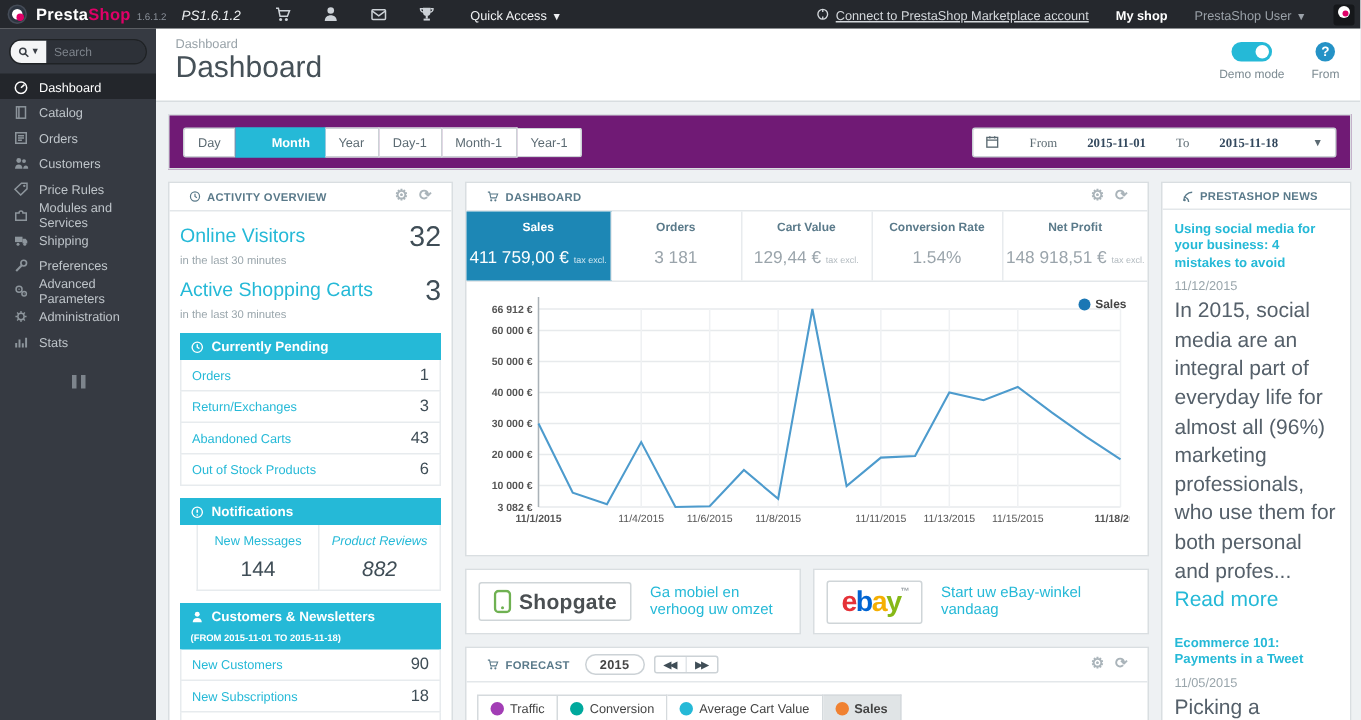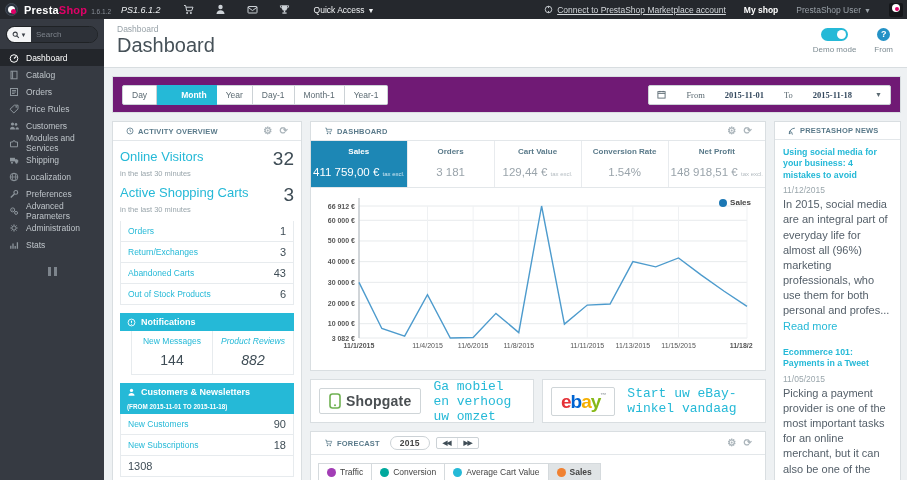--- a/index.html
+++ b/index.html
@@ -111,40 +111,40 @@
   .chart-legend { position:absolute; top:10px; right:14px; display:flex; align-items:center; gap:3px; font-size:8px; font-weight:bold; color:#444; }
   .legend-dot { width:8px; height:8px; border-radius:50%; background:#1b77b4; }
 
   
   .ads-row { display:flex; gap:8px; }
   .ad-panel { flex:1; background:#fff; border:1px solid #d9dee1; height:44px; display:flex; align-items:center; gap:12px; padding:0 8px; margin-bottom:8px; }
   .ad-logo { border:1px solid #cfd5d8; border-radius:2px; padding:4px 9px; display:flex; align-items:center; gap:5px; background:#fff; }
   .shopgate-text { font-size:14px; color:#4a4f52; font-weight:bold; letter-spacing:.2px; }
   .ebay-text { font-size:19px; font-weight:bold; letter-spacing:-1px; line-height:1; }
   .ebay-tm { font-size:6px; color:#9aa1a6; vertical-align:top; }
-  .ad-link { font-size:13px; color:#25b9d7; text-decoration:none; cursor:pointer;font-family:Liberation Mono, monospace; }
+  .ad-link { font-size:10px; color:#25b9d7; text-decoration:none; cursor:pointer; }
 
   
   .fc-header-extras { display:flex; align-items:center; gap:6px; margin-left:6px; }
   .year-pill { border:1px solid #ccd2d6; border-radius:8px; padding:1px 9px; font-size:8.5px; color:#444; font-weight:bold; background:#fff; cursor:pointer; }
   .nav-pill { border:1px solid #ccd2d6; border-radius:2px; background:#fff; display:flex; }
   .nav-pill span { padding:1px 6px; font-size:6.5px; color:#3f4d56; cursor:pointer; letter-spacing:-1px; }
   .nav-pill span + span { border-left:1px solid #e2e6e9; }
   .fc-legend { display:flex; padding:8px 7px; gap:0; }
   .fc-item { display:flex; align-items:center; gap:4px; border:1px solid #d5dadd; padding:3px 8px; font-size:8.5px; color:#444; background:#fff; cursor:pointer; }
   .fc-item + .fc-item { border-left:none; }
   .fc-item.active { background:#e0e4e6; font-weight:bold; }
   .fc-dot { width:9px; height:9px; border-radius:50%; flex:none; }
 
   
   .news-body { padding:7px 8px 9px; }
   .news-article { margin-bottom:13px; }
   .news-title { font-size:8.8px; font-weight:bold; color:#25b9d7; text-decoration:none; display:block; line-height:1.3; cursor:pointer; }
   .news-date { font-size:8.5px; color:#9aa6ac; margin:4px 0 2px; }
-  .news-excerpt { font-size:11px; color:#55606a; line-height:1.38; }
+  .news-excerpt { font-size:14px; color:#55606a; line-height:1.38; }
   .read-more { color:#25b9d7; text-decoration:none; cursor:pointer; }
   .find-more { display:block; text-align:center; font-size:8.8px; font-weight:bold; color:#25b9d7; text-decoration:none; margin-top:16px; cursor:pointer; }
 
   
   .tips-body { padding:9px 8px; }
   .ingenico { float:right; width:72px; text-align:right; margin:0 0 2px 4px; }
   .ingenico .ing-main { font-size:16px; font-weight:bold; color:#3b3b3b; letter-spacing:-.5px; line-height:1; }
   .tips-heading { font-size:9.5px; font-weight:bold; color:#474f54; line-height:1.35; }
 </style>
 </head>
@@ -220,56 +220,48 @@
   </div>
   <div class="nav-item">
     <svg width="10" height="10" viewBox="0 0 10 10">
         <rect x="1.5" y="1.5" width="7" height="7" fill="none" stroke-width="1"></rect>
         <path d="M3 3.5h4M3 5h4M3 6.5h2.6" stroke-width=".9"></path>
       </svg>
     <span>Orders</span>
   </div>
   <div class="nav-item">
     <svg width="10" height="10" viewBox="0 0 10 10">
-        <path d="M5.3 1.2H9v3.7L4.8 9 1 5.2z" fill="none" stroke-width="1"></path>
-        <circle cx="7.2" cy="2.9" r=".8" stroke="none"></circle>
-      </svg>
-    <span>Price Rules</span>
-  </div>
-  <div class="nav-item">
-    <svg width="10" height="10" viewBox="0 0 10 10">
         <circle cx="3.5" cy="3" r="1.6" stroke="none"></circle>
         <circle cx="7" cy="3.4" r="1.3" stroke="none"></circle>
         <path d="M1 8.5c0-1.8 1.1-2.8 2.5-2.8S6 6.7 6 8.5z" stroke="none"></path>
         <path d="M6.4 8.5c.1-1.4.9-2.2 1.8-2.2s1.7.8 1.7 2.2z" stroke="none"></path>
       </svg>
     <span>Customers</span>
   </div>
   <div class="nav-item">
     <svg width="10" height="10" viewBox="0 0 10 10">
+        <path d="M5.3 1.2H9v3.7L4.8 9 1 5.2z" fill="none" stroke-width="1"></path>
+        <circle cx="7.2" cy="2.9" r=".8" stroke="none"></circle>
+      </svg>
+    <span>Price Rules</span>
+  </div>
+  <div class="nav-item">
+    <svg width="10" height="10" viewBox="0 0 10 10">
         <path d="M1.5 4h2.2a1.3 1.3 0 1 1 2.6 0h2.2v4.8H1.5z" fill="none" stroke-width="1"></path>
       </svg>
     <span>Modules and Services</span>
   </div>
   <div class="nav-item">
     <svg width="10" height="10" viewBox="0 0 10 10">
         <rect x="1" y="2.8" width="5" height="3.6" stroke="none"></rect>
         <path d="M6 4.2h2.1L9.2 5.6v1.8H6z" stroke="none"></path>
         <circle cx="3" cy="7.8" r="1" stroke="none"></circle>
         <circle cx="7.5" cy="7.8" r="1" stroke="none"></circle>
       </svg>
     <span>Shipping</span>
-  </div>
-  <div class="nav-item">
-    <svg width="10" height="10" viewBox="0 0 10 10">
-        <circle cx="5" cy="5" r="3.8" fill="none" stroke-width="1"></circle>
-        <ellipse cx="5" cy="5" rx="1.7" ry="3.8" fill="none" stroke-width=".8"></ellipse>
-        <path d="M1.2 5h7.6" stroke-width=".8"></path>
-      </svg>
-    <span>Localization</span>
   </div>
   <div class="nav-item">
     <svg width="10" height="10" viewBox="0 0 10 10">
         <path d="M1.8 8.6L5.4 5" stroke-width="1.4"></path>
         <circle cx="6.8" cy="3.4" r="1.9" fill="none" stroke-width="1.1"></circle>
       </svg>
     <span>Preferences</span>
   </div>
   <div class="nav-item">
     <svg width="10" height="10" viewBox="0 0 10 10">
@@ -358,20 +350,27 @@
             <a>Online Visitors</a>
             <span class="num">32</span>
           </div>
           <div class="act-sub">in the last 30 minutes</div>
           <div class="act-big">
             <a>Active Shopping Carts</a>
             <span class="num">3</span>
           </div>
           <div class="act-sub">in the last 30 minutes</div>
 
+          <div class="section-bar">
+            <svg width="9" height="9" viewBox="0 0 10 10">
+                <circle cx="5" cy="5" r="3.8" stroke-width="1"></circle>
+                <path d="M5 2.8V5l1.6 1" stroke-width="1"></path>
+              </svg>
+            <span>Currently Pending</span>
+          </div>
           <div class="act-row">
             <a>Orders</a>
               <span class="val">1</span>
           </div>
           <div class="act-row">
             <a>Return/Exchanges</a>
               <span class="val">3</span>
           </div>
           <div class="act-row">
             <a>Abandoned Carts</a>

